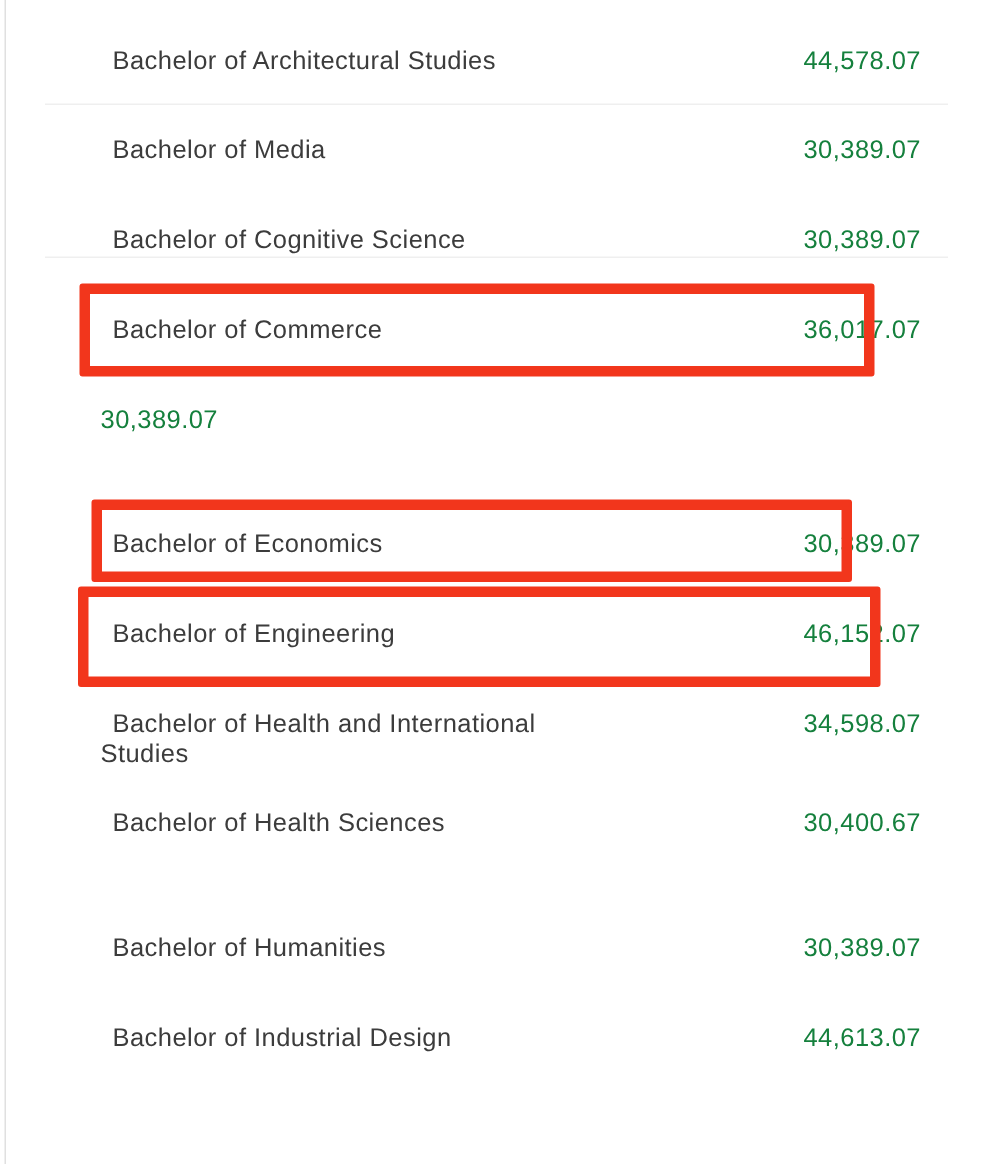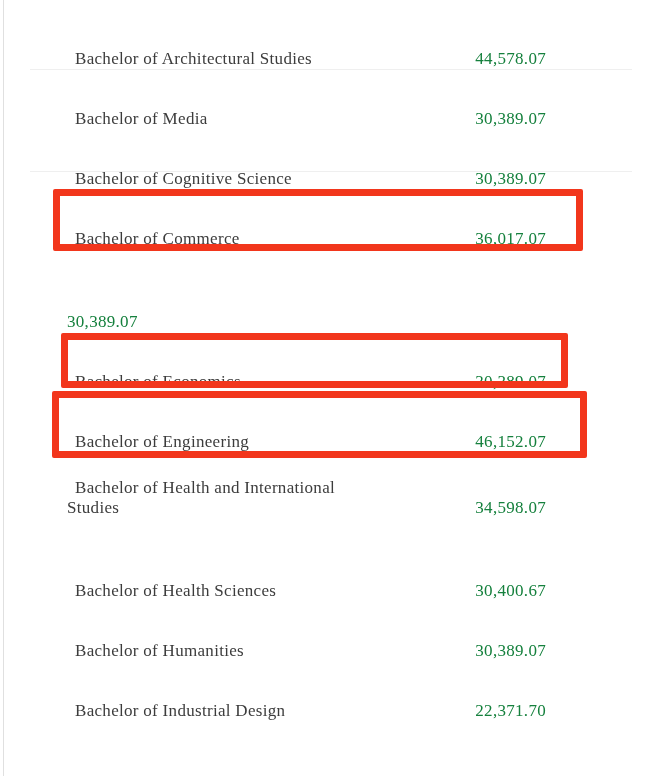--- a/index.html
+++ b/index.html
@@ -19,25 +19,24 @@
   .hsep{position:absolute;left:30px;width:602px;height:1px;background:#efefef;}
   .hsep.sep1{top:69px;}
   .hsep.sep2{top:171px;}
 
   .fee-table{
     position:absolute;left:0;top:0;width:660px;
   }
   .row{
     box-sizing:border-box;
     min-height:60px;
-    padding:21px 114px 0 67px;
+    padding:21px 46px 0 67px;
     display:flex;
     justify-content:space-between;
-    align-items:flex-end;
-    font-family:Liberation Serif, serif;
+    align-items:flex-start;
   }
   .row:nth-child(1){min-height:69px;padding-top:31px;}
   .row:nth-child(5){min-height:83px;}
   .row:nth-child(8){min-height:66px;}
   .row:nth-child(9){min-height:83px;}
   .program-name{
     max-width:312px;
     text-indent:8px;
     font-size:17px;
     line-height:20px;
@@ -108,19 +107,19 @@
     <div class="row">
     <span class="program-name">Bachelor of Health Sciences</span>
     <span class="fee-amount">30,400.67</span>
   </div>
     <div class="row">
     <span class="program-name">Bachelor of Humanities</span>
     <span class="fee-amount">30,389.07</span>
   </div>
     <div class="row">
     <span class="program-name">Bachelor of Industrial Design</span>
-    <span class="fee-amount">22,371.70</span>
+    <span class="fee-amount">44,613.07</span>
   </div>
   </div>
 
 <div class="annotation-box box-commerce"></div>
 <div class="annotation-box box-computer-science"></div>
 <div class="annotation-box box-economics"></div>
 
 </body></html>

